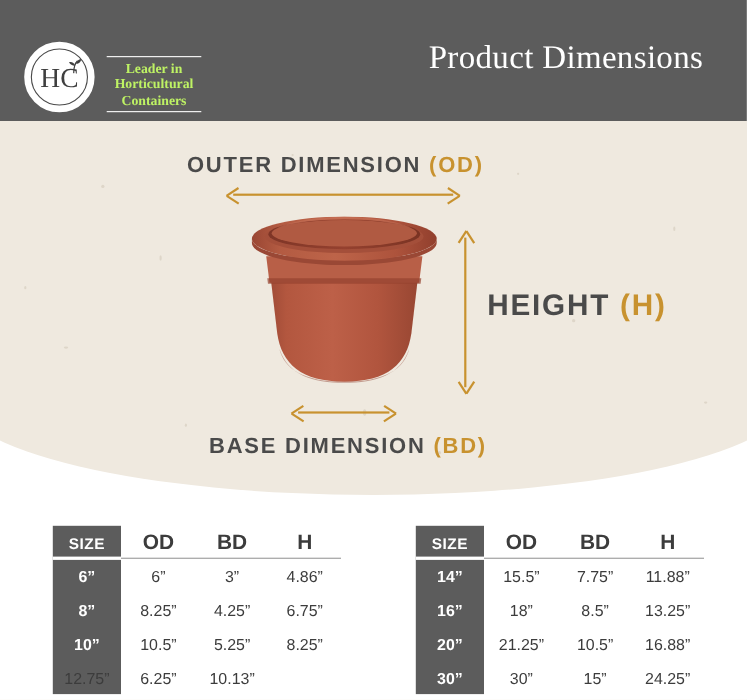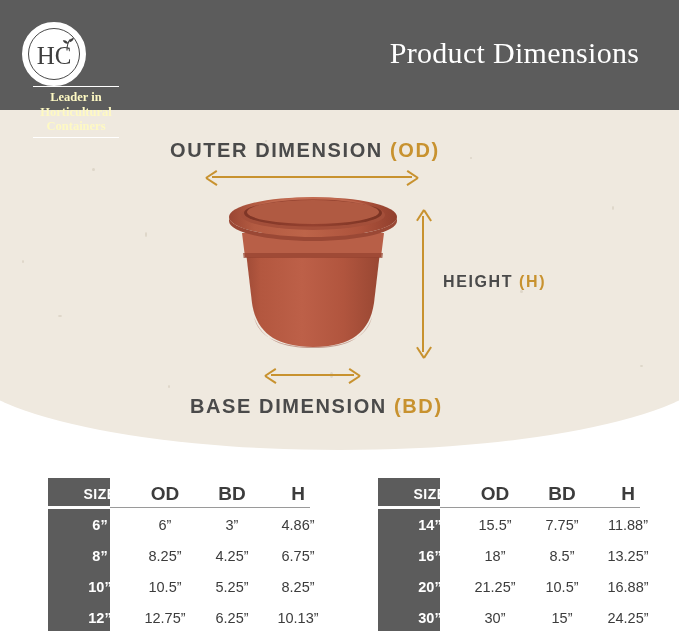--- a/index.html
+++ b/index.html
@@ -20,25 +20,24 @@
   .header {
     position: absolute;
     left: 0; top: 0;
     width: 679px;
     height: 110px;
     background: #5c5c5c;
     z-index: 5;
   }
   .logo-block {
     position: absolute;
-    left: 22px; top: 22px;
+    left: 22px; top: 36px;
     width: 170px; height: 66px;
     display: flex;
-    align-items: flex-start;
-    flex-direction: column;
+    align-items: flex-end;
   }
   .logo-circle {
     width: 64px; height: 64px;
     border-radius: 50%;
     border: 2.5px solid #ffffff;
     background: #ffffff;
     position: relative;
     box-sizing: border-box;
     flex: 0 0 auto;
   }
@@ -64,21 +63,21 @@
   }
   .logo-leaf {
     position: absolute;
     left: 34px; top: 13px;
     width: 18px; height: 14px;
   }
   .logo-tagline {
     margin-left: 11px;
     padding: 3px 0 3px 0;
     text-align: center;
-    color: #fef9c3;
+    color: #bef264;
     font-family: "Liberation Serif", serif;
     font-size: 12.5px;
     line-height: 14.5px;
     font-weight: 700;
     border-top: 1.4px solid #ffffff;
     border-bottom: 1.4px solid #ffffff;
     width: 86px;
   }
   .header-title {
     position: absolute;
@@ -134,22 +133,22 @@
     color: #4a4a4a;
     white-space: nowrap;
   }
   .lbl .gold { color: #c8922f; }
 
   .lbl-od {
     left: 170px; top: 29px;
     font-size: 20px;
   }
   .lbl-h {
-    left: 443px; top: 163px;
-    font-size: 16px;
+    left: 443px; top: 152px;
+    font-size: 27px;
   }
   .lbl-bd {
     left: 190px; top: 285px;
     font-size: 20px;
   }
 
   
   .arrow-h { position: absolute; height: 14px; }
   .arrow-h .shaft {
     position: absolute;
@@ -225,21 +224,20 @@
     width: 62px; height: 2.5px;
     background: #ffffff;
     z-index: 3;
   }
   .grid {
     position: relative;
     z-index: 2;
     display: grid;
     grid-template-columns: 62px 68px 66px 66px;
     grid-auto-rows: 31px;
-    padding-left: 21px;
   }
   .grid > div {
     display: flex;
     align-items: center;
     justify-content: center;
     font-size: 14.5px;
     color: #3c3c3c;
   }
   .grid .hcell {
     font-size: 19px;
@@ -408,21 +406,20 @@
       <div class="sizecell">8”</div>
       <div>8.25”</div>
       <div>4.25”</div>
       <div>6.75”</div>
 
       <div class="sizecell">10”</div>
       <div>10.5”</div>
       <div>5.25”</div>
       <div>8.25”</div>
 
-      <div class="sizecell">12”</div>
       <div>12.75”</div>
       <div>6.25”</div>
       <div>10.13”</div>
     </div>
   </div>
 
   <div class="tbl tbl-right">
     <div class="size-col"></div>
     <div class="size-col-rule"></div>
     <div class="head-rule"></div>

